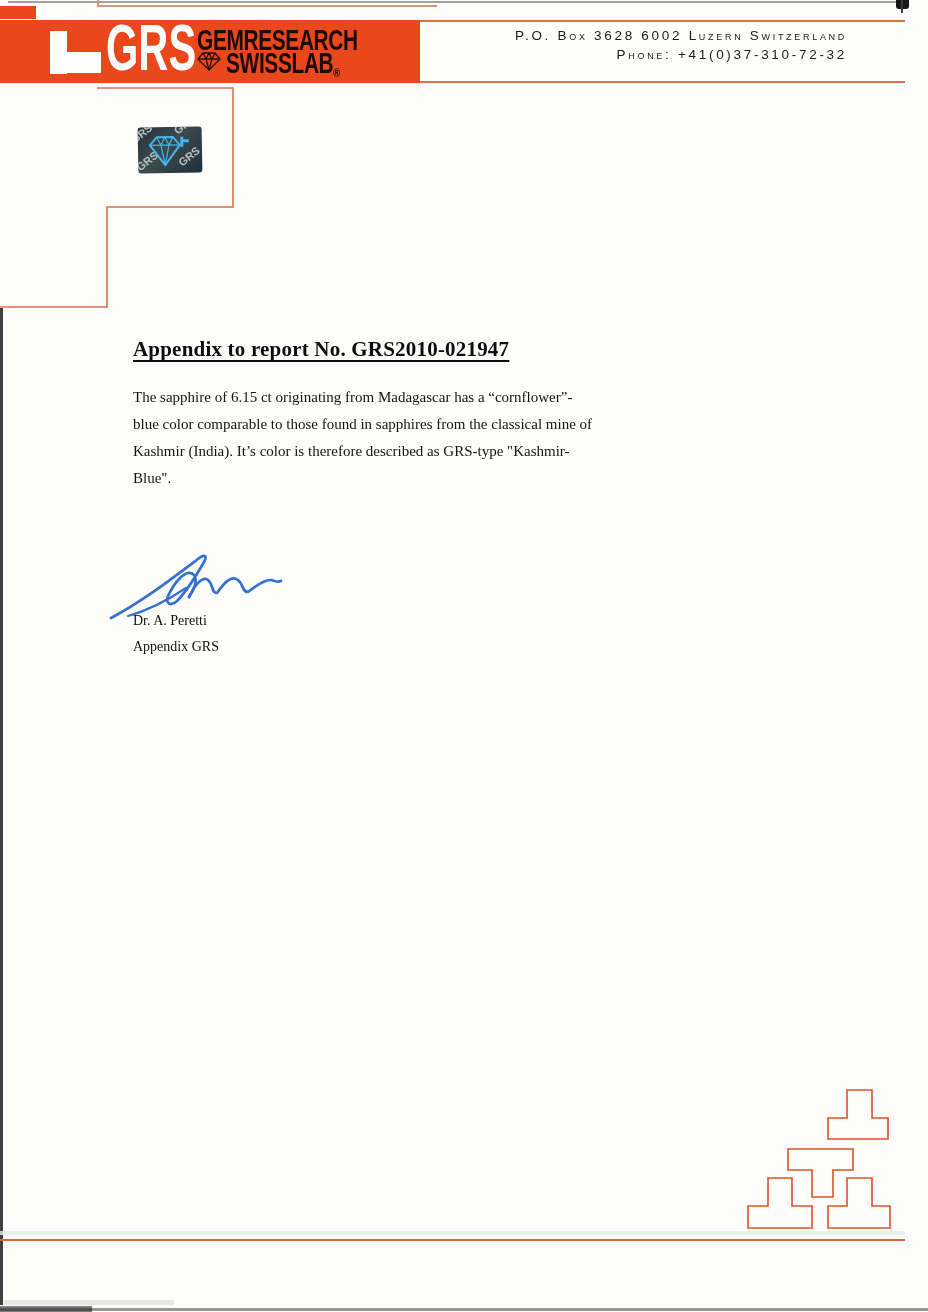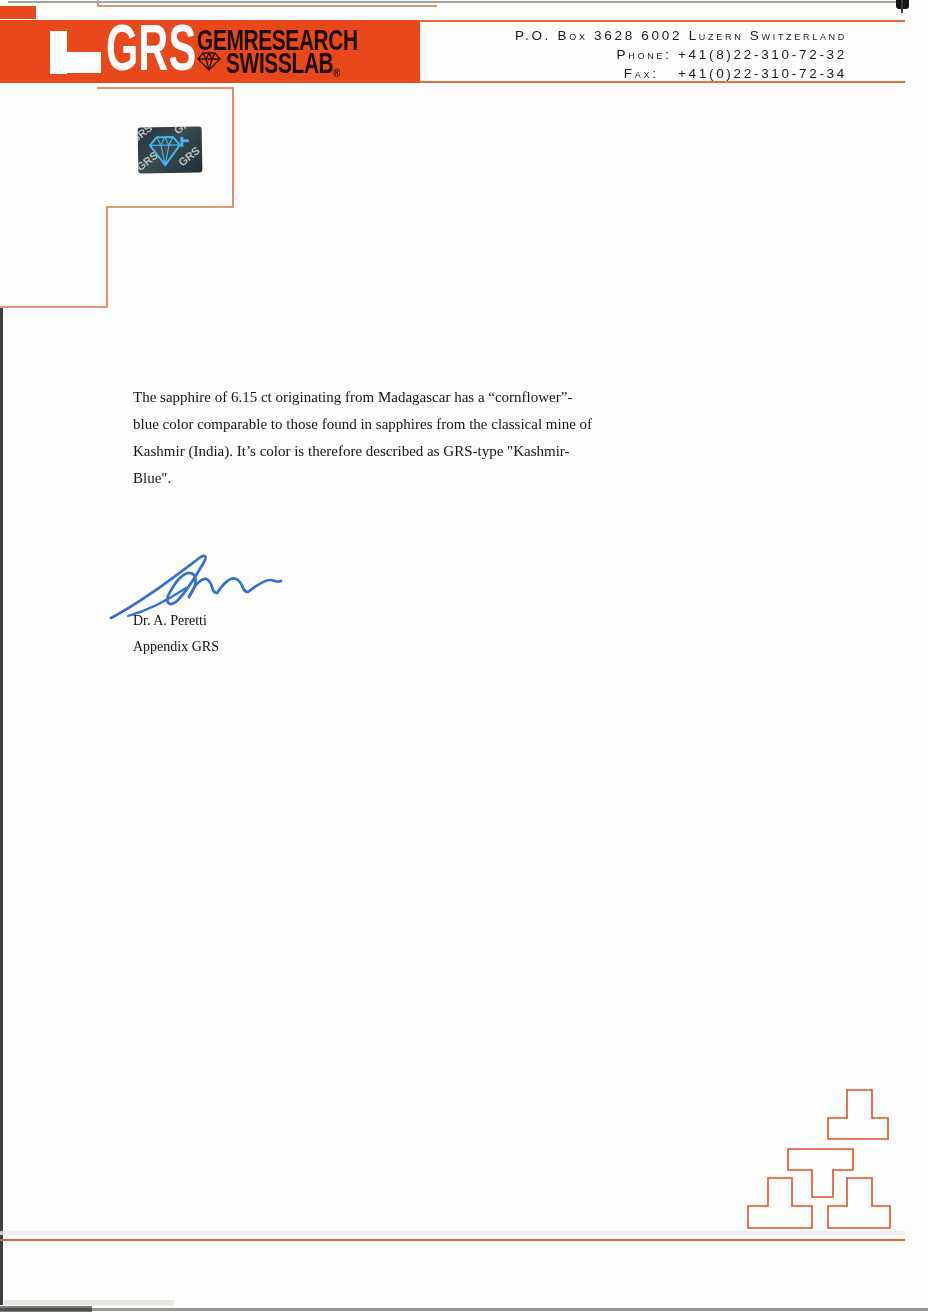--- a/index.html
+++ b/index.html
@@ -100,42 +100,42 @@
     <svg class="abs gem-icon" width="30" height="21" viewBox="0 0 30 21">
       <g fill="none" stroke="#2a0f05" stroke-width="1.3" stroke-linejoin="round">
         <path d="M4,8 L9,2 L21,2 L26,8 L15,19 Z"></path>
         <path d="M4,8 H26 M9,2 L12,8 L15,2 L18,8 L21,2 M12,8 L15,19 M18,8 L15,19"></path>
       </g>
     </svg>
   </div>
 
   <div class="abs address">
     <div class="line">P.O. Box 3628 6002 Luzern Switzerland</div>
-    <div class="line">Phone: +41(8)22-310-72-32</div>
-    <div class="line">Fax:   +41(0)22-310-72-34</div>
+    <div class="line">Phone: +41(0)37-310-72-32</div>
   </div>
 
   <div class="abs hologram">
     <svg width="64" height="46" viewBox="0 0 64 46">
       <text x="-4" y="14" transform="rotate(-38 0 14)">GRS</text>
       <text x="2" y="44" transform="rotate(-38 2 44)">GRS</text>
       <text x="44" y="40" transform="rotate(-38 44 40)">GRS</text>
       <text x="40" y="8" transform="rotate(-38 40 8)">GRS</text>
       <g fill="none" stroke="#44b5ee" stroke-width="2" stroke-linejoin="round">
         <path d="M12,18 L19,10 L35,10 L42,18 L27,38 Z"></path>
         <path d="M12,18 H42 M19,10 L23,18 L27,10 L31,18 L35,10 M23,18 L27,38 M31,18 L27,38" stroke-width="1.2"></path>
         <path d="M44,10 v10 M44,14 h7" stroke-width="3"></path>
       </g>
     </svg>
   </div>
 
   <svg class="abs step-outline" width="240" height="228" viewBox="0 84 240 228">
     <polyline points="97,88 233,88 233,207 107,207 107,307 -2,307" fill="none" stroke="#dd7148" stroke-width="1.6"></polyline>
   </svg>
 
+  <div class="abs doc-title">Appendix to report No. GRS2010-021947</div>
   <div class="abs doc-body">The sapphire of 6.15 ct originating from Madagascar has a “cornflower”-
 blue color comparable to those found in sapphires from the classical mine of
 Kashmir (India). It’s color is therefore described as GRS-type "Kashmir-
 Blue".</div>
 
   <svg class="abs signature" width="195" height="84" viewBox="100 543 195 84">
     <g fill="none" stroke="#2666cc" stroke-width="2.7" stroke-linecap="round" stroke-linejoin="round" opacity=".93">
       <path d="M111,618 C140,603 170,580 198,559 C204,554 208,555 204,562 C196,576 186,592 177,601 C169,608 164,602 170,592 C178,577 188,569 194,575 C198,580 194,590 189,597"></path>
       <path d="M189,597 C195,584 203,576 208,580 C214,585 211,593 217,593 C224,583 231,575 238,580 C244,585 242,592 248,592 C257,585 264,580 270,580 C275,580 276,583 281,581"></path>
       <path d="M128,616 C150,610 168,600 186,588" stroke-width="2.2"></path>

